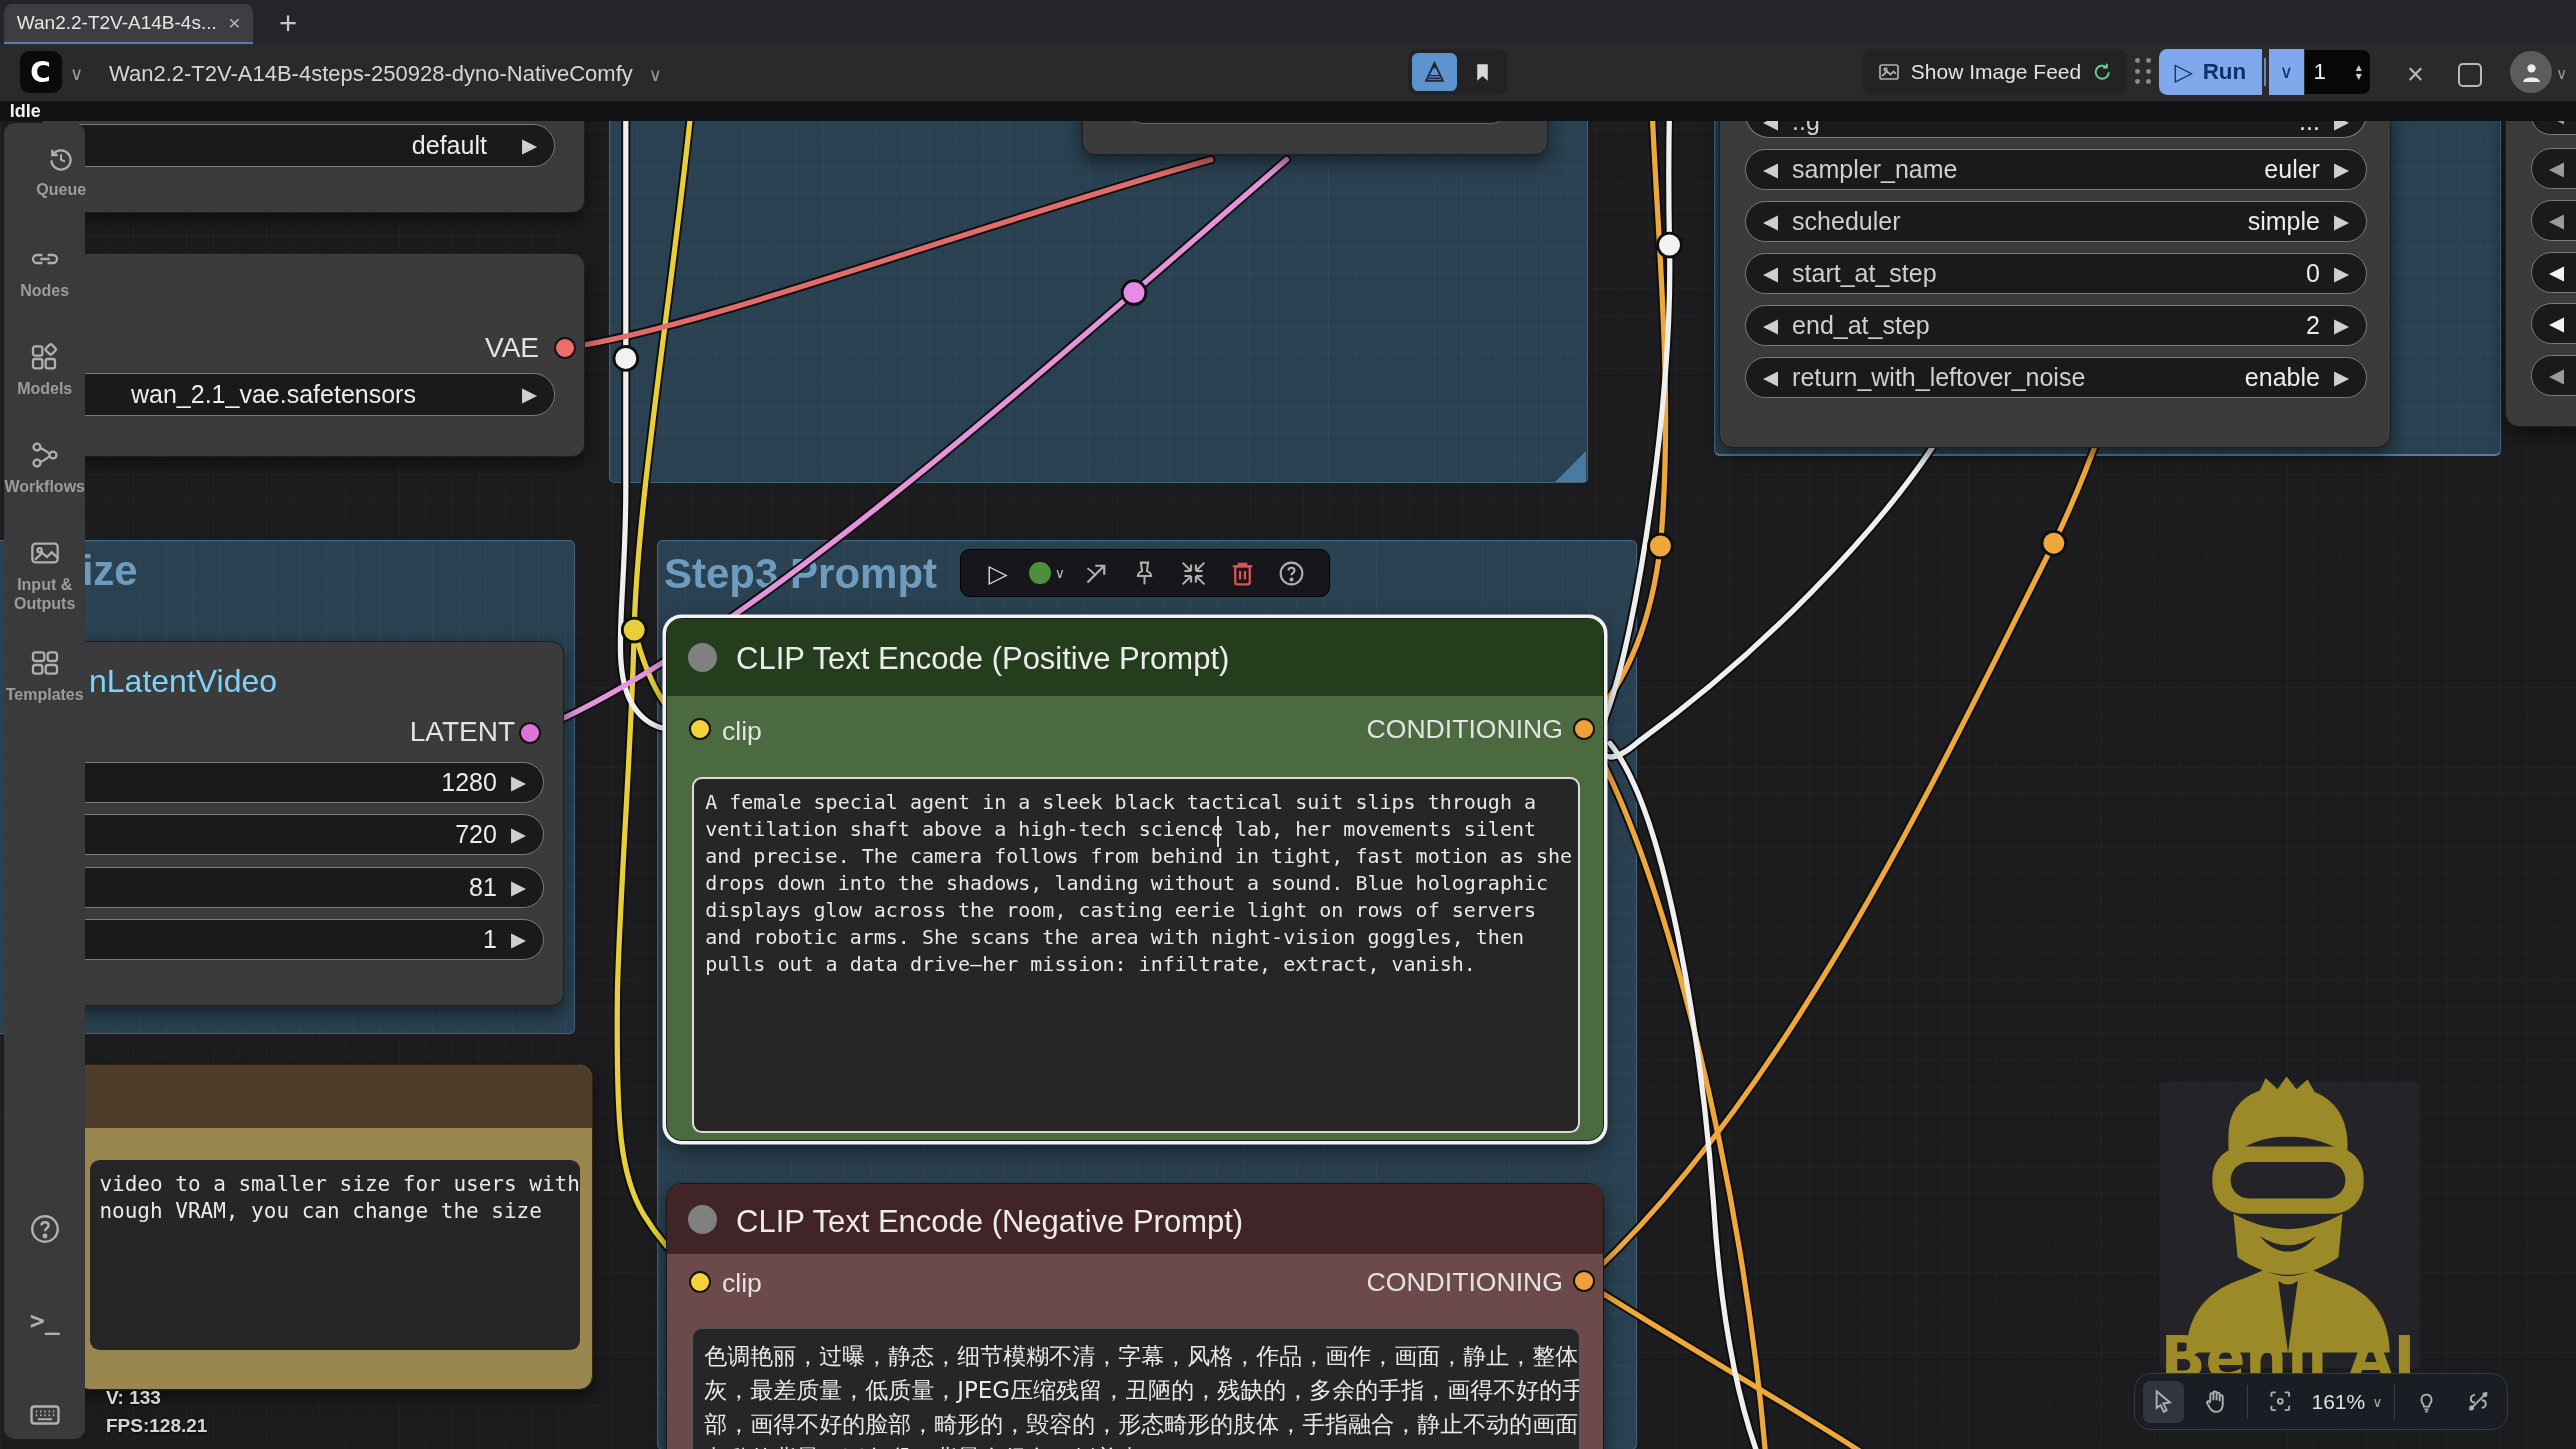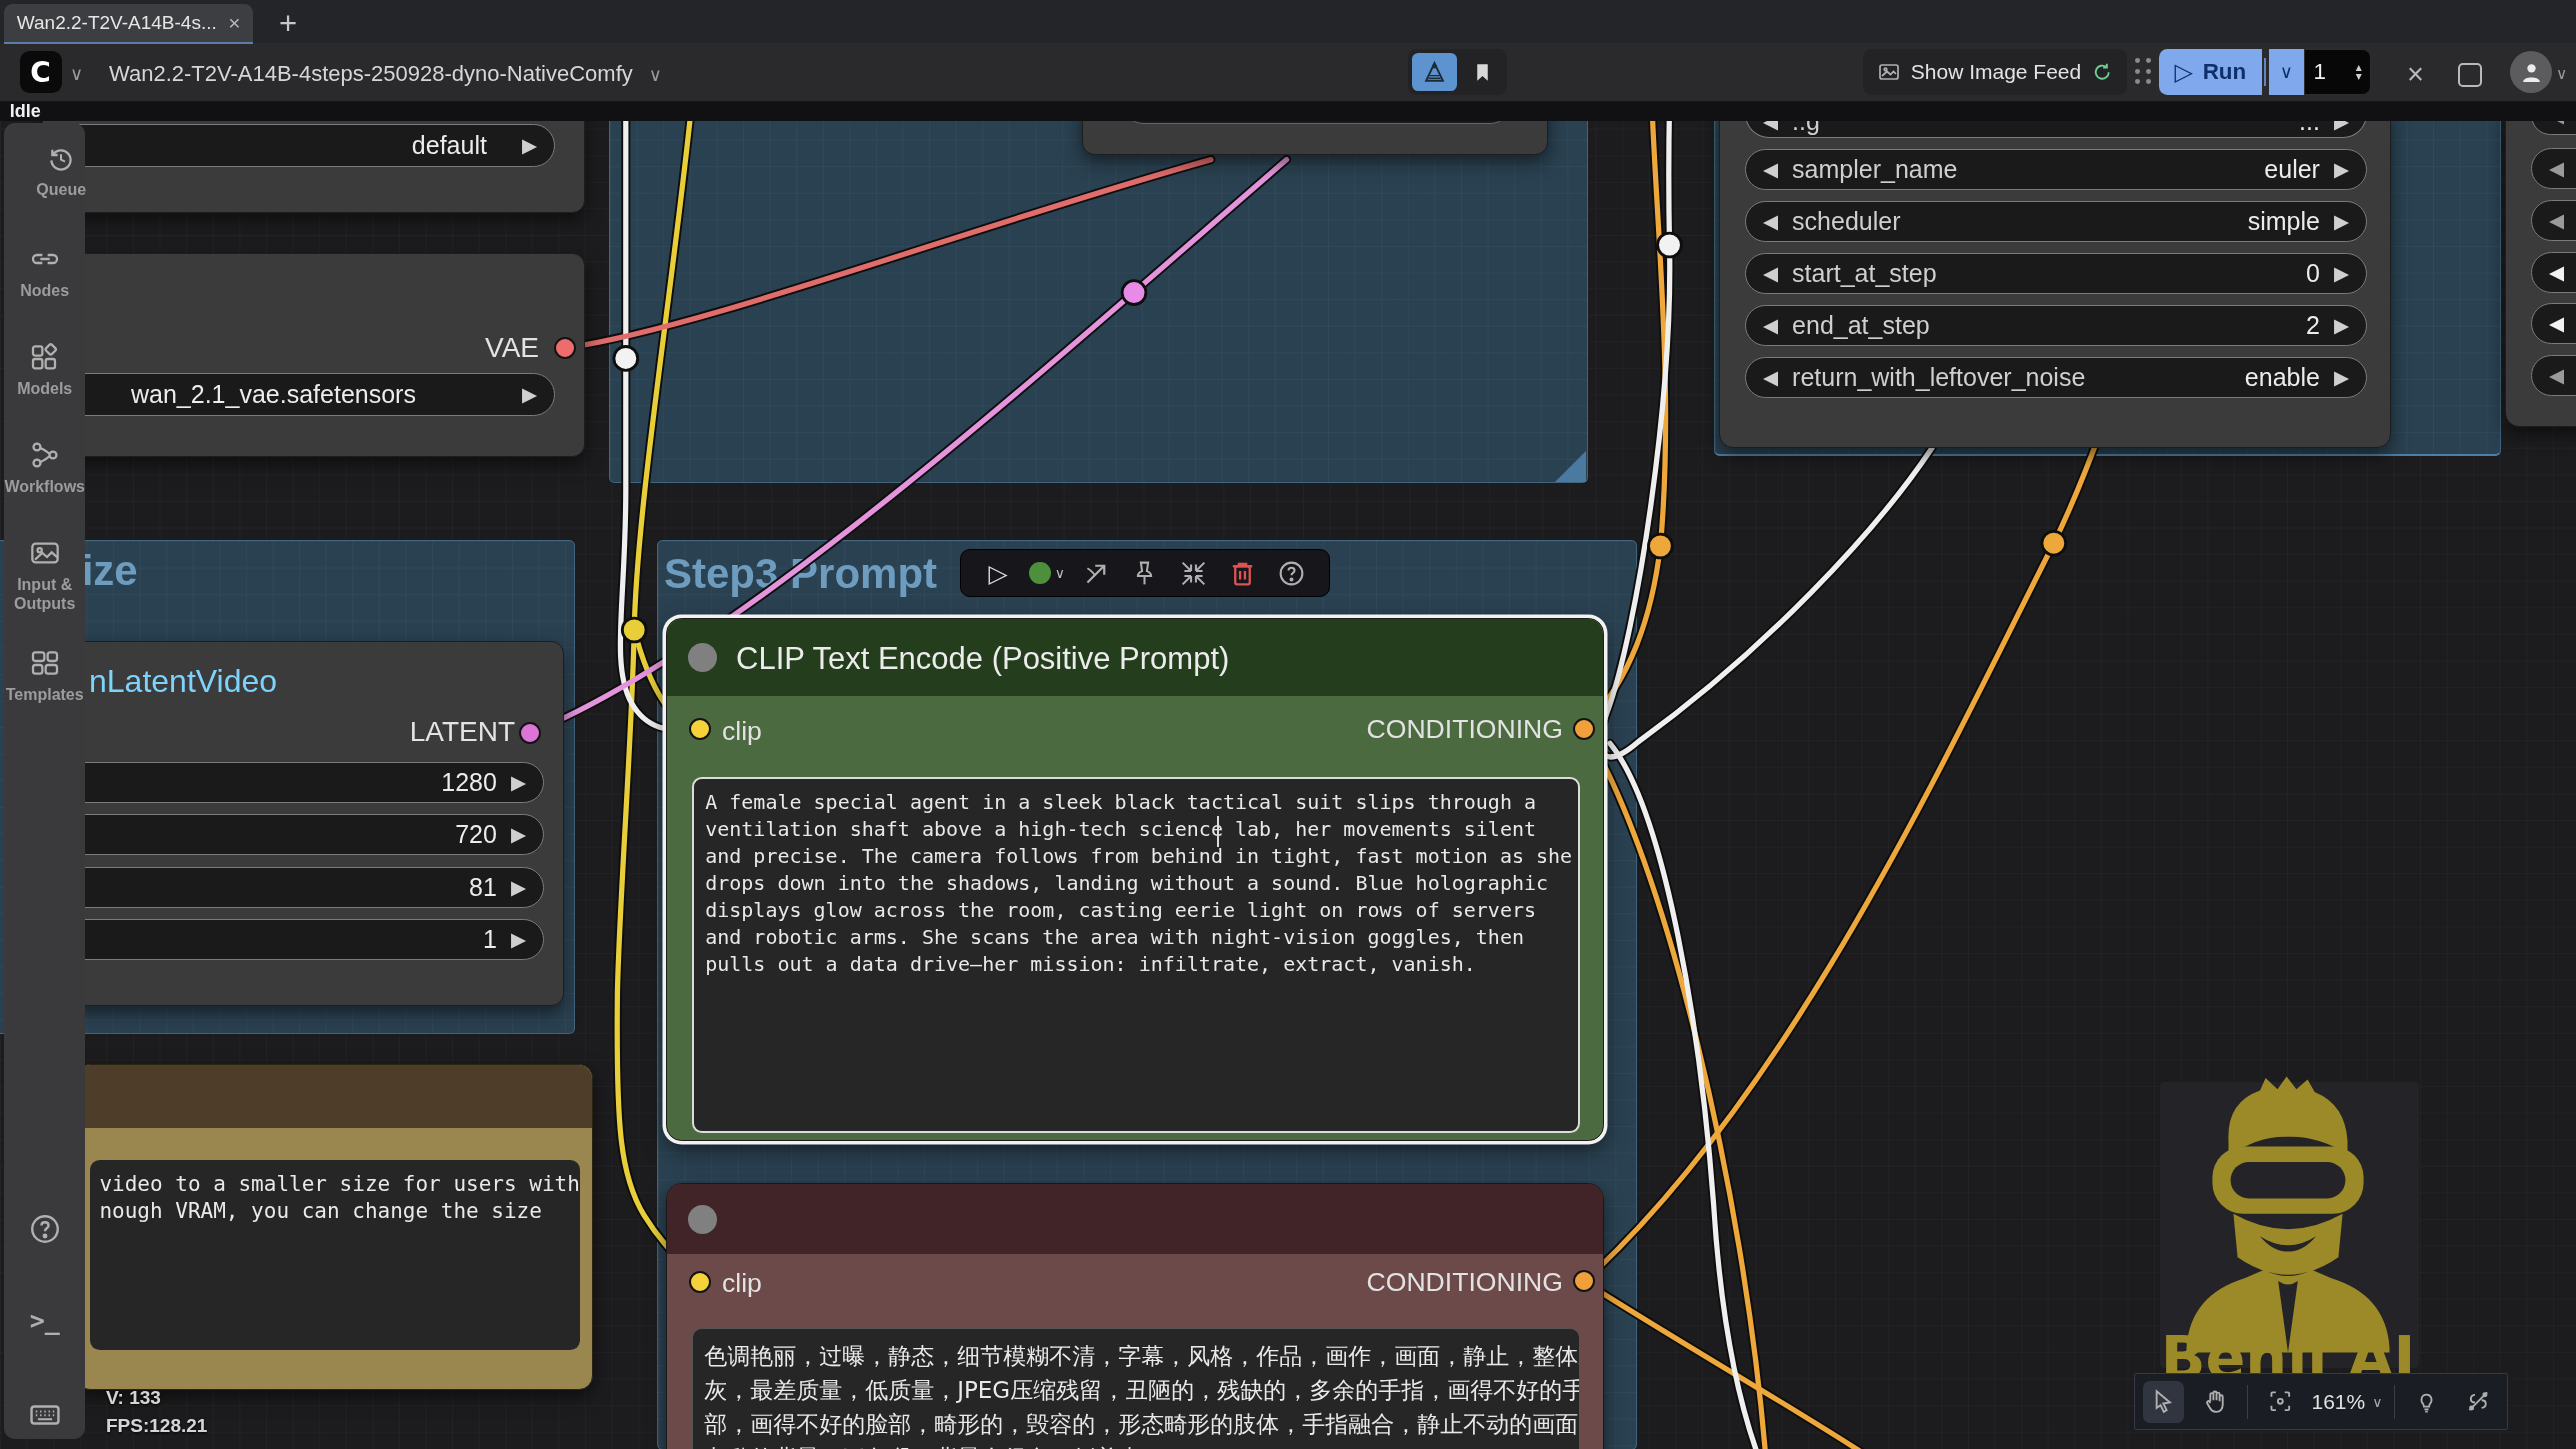--- a/index.html
+++ b/index.html
@@ -102,21 +102,21 @@
            justify-content:space-around; padding:0 12.6px; }
   .ftool .fi { display:flex; align-items:center; justify-content:center; width:36px; height:36px; }
   .greendot { width:22.4px; height:22.4px; border-radius:50%; background:#4e8f3c; }
   .fchev { color:#bdbdbd; font-size:14px; margin-left:4.2px; }
   .fplay { color:#d8d8d8; font-size:25px; }
 
   
   .stats { position:absolute; color:rgba(235,235,235,0.9); font-size:19px; font-weight:bold; z-index:15;
            text-shadow:0 1.4px 2.8px #000; }
   .ztool { position:absolute; left:2134px; top:1373px; width:374px; height:57px; background:#1a1d24;
-           border:1.4px solid #353a46; border-radius:2px; z-index:45; display:flex; align-items:center;
+           border:1.4px solid #353a46; border-radius:17px; z-index:45; display:flex; align-items:center;
            padding:0 8.4px; gap:11.2px; }
   .zbtn { width:45px; height:42px; border-radius:7px; display:flex; align-items:center; justify-content:center; }
   .zbtn.active { background:#31353f; }
   .zdiv { width:1.4px; height:34px; background:#3a3f4a; }
   .zpct { color:#e0e0e0; font-size:21px; display:flex; align-items:center; gap:7px; }
   .zpct .chev { font-size:14px; color:#aaa; }
 
   
   .sidebar { position:absolute; left:4.2px; top:123px; width:81px; height:1316px; background:#3a3a3c;
              border-radius:11.2px; z-index:40; }
@@ -260,20 +260,21 @@
       <div class="ln">pulls out a data drive—her mission: infiltrate, extract, vanish.</div>
     </div>
     <div class="cursorbar" style="left:550px; top:197px;"></div>
   </div>
   <div class="port" style="left:689px; top:718px; background:#f5d23c;"></div>
   <div class="port" style="left:1573px; top:718px; background:#efa03a;"></div>
 
   <div class="node node-red" style="left:666px; top:1183px; width:938px; height:294px;">
     <div class="hdr-red"></div>
     <div class="hdot" style="left:21px; top:21px;"></div>
+    <div class="ntitle" style="left:69px; top:19.6px;">CLIP Text Encode (Negative Prompt)</div>
     <div class="plabel" style="left:55px; top:84px; font-size:26.6px;">clip</div>
     <div class="plabel" style="left:665px; top:83px; width:231px; text-align:right; font-size:26.6px;">CONDITIONING</div>
     <div class="tarea" style="left:25px; top:144px; width:888px; height:161px; font-size:23px; line-height:34px; padding:9.8px 11.2px; border:1.4px solid #555; font-family:'DejaVu Sans', sans-serif;">
       <div class="ln">色调艳丽，过曝，静态，细节模糊不清，字幕，风格，作品，画作，画面，静止，整体发</div>
       <div class="ln">灰，最差质量，低质量，JPEG压缩残留，丑陋的，残缺的，多余的手指，画得不好的手</div>
       <div class="ln">部，画得不好的脸部，畸形的，毁容的，形态畸形的肢体，手指融合，静止不动的画面，</div>
       <div class="ln">杂乱的背景，三条腿，背景人很多，倒着走</div>
     </div>
   </div>
   <div class="port" style="left:689px; top:1271px; background:#f5d23c;"></div>

